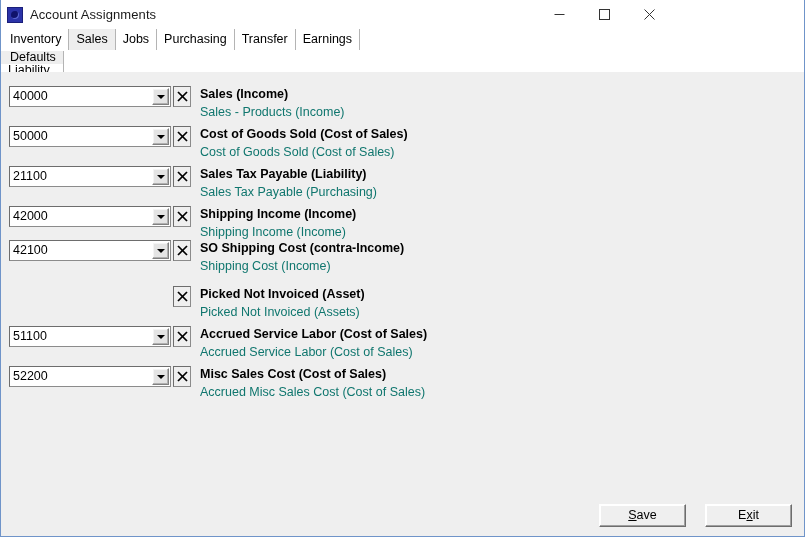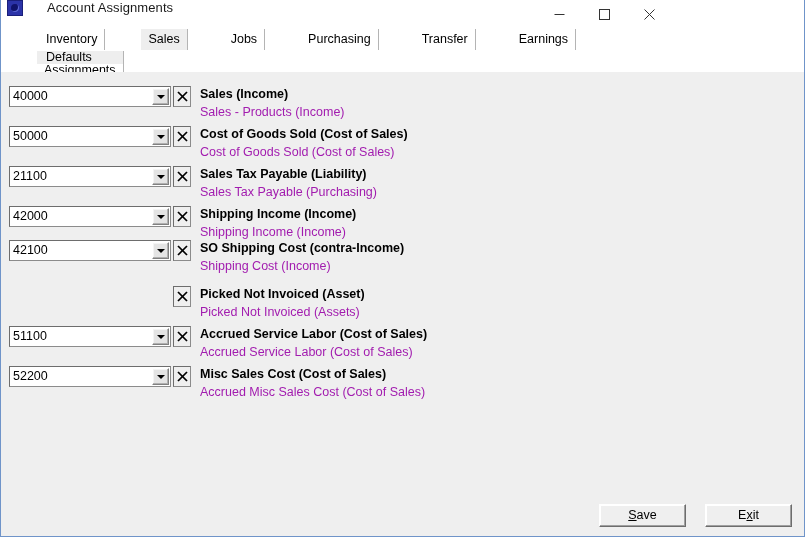--- a/index.html
+++ b/index.html
@@ -28,22 +28,21 @@
   }
 
   
   #titlebar {
     position: absolute;
     left: 0; top: 0;
     width: 671px;
     height: 29px;
     background: #ffffff;
     display: flex;
-    align-items: flex-start;
-    gap: 17px;
+    align-items: center;
   }
   #app-icon {
     width: 16px;
     height: 16px;
     margin-left: 6px;
     margin-right: 7px;
     background: #2b33a8;
     border: 1px solid #1a1f7a;
     box-sizing: border-box;
     position: relative;
@@ -107,21 +106,20 @@
   .tab {
     display: flex;
     align-items: center;
     padding: 0 7px;
     height: 21px;
     box-sizing: border-box;
     border-right: 1px solid #b4b4b4;
     background: #ffffff;
     cursor: default;
     line-height: 1;
-    margin-left: 36px;
   }
   .tab.selected {
     background: #eeeeee;
     border-right: 1px solid #b4b4b4;
   }
   .tab:first-child { padding-left: 9px; }
 
   
   #content {
     position: absolute;
@@ -214,21 +212,21 @@
     font-weight: bold;
     color: #000000;
     white-space: nowrap;
     line-height: 1.15;
   }
   .row-link {
     position: absolute;
     left: 199px;
     top: 19px;
     font-size: 12.5px;
-    color: #a21caf;
+    color: #0f766e;
     white-space: nowrap;
     line-height: 1.15;
     cursor: default;
   }
 
   
   #button-bar {
     position: absolute;
     left: 0;
     bottom: 8px;
@@ -308,21 +306,21 @@
         </div>
         <div class="tab">
           <span>Earnings</span>
         </div>
       </div>
     <div class="tabrow" id="tabrow-sub">
         <div class="tab selected">
           <span>Defaults</span>
         </div>
         <div class="tab">
-          <span>Assignments</span>
+          <span>Liability</span>
         </div>
       </div>
   </div>
 
   <div id="content">
     <div id="rows">
         <div class="assign-row" style="top: 14px;">
           <div class="combo">
             <span class="combo-value">40000</span>
             <span class="combo-arrow">

